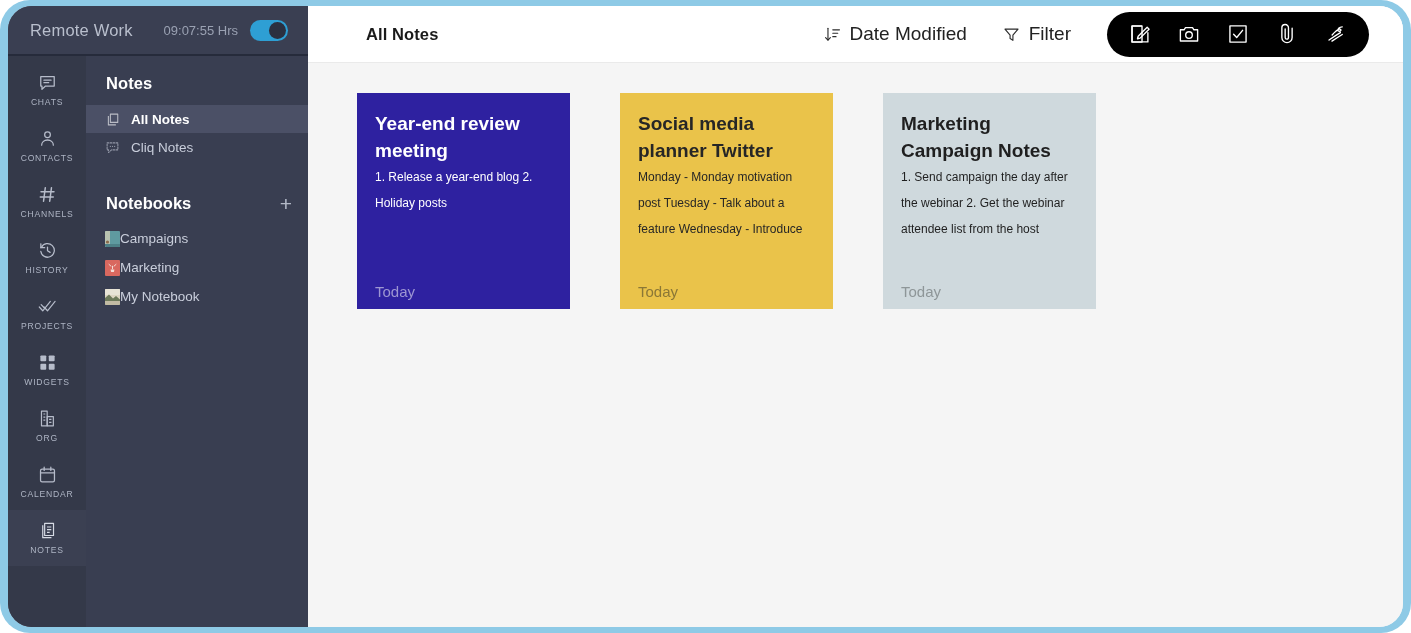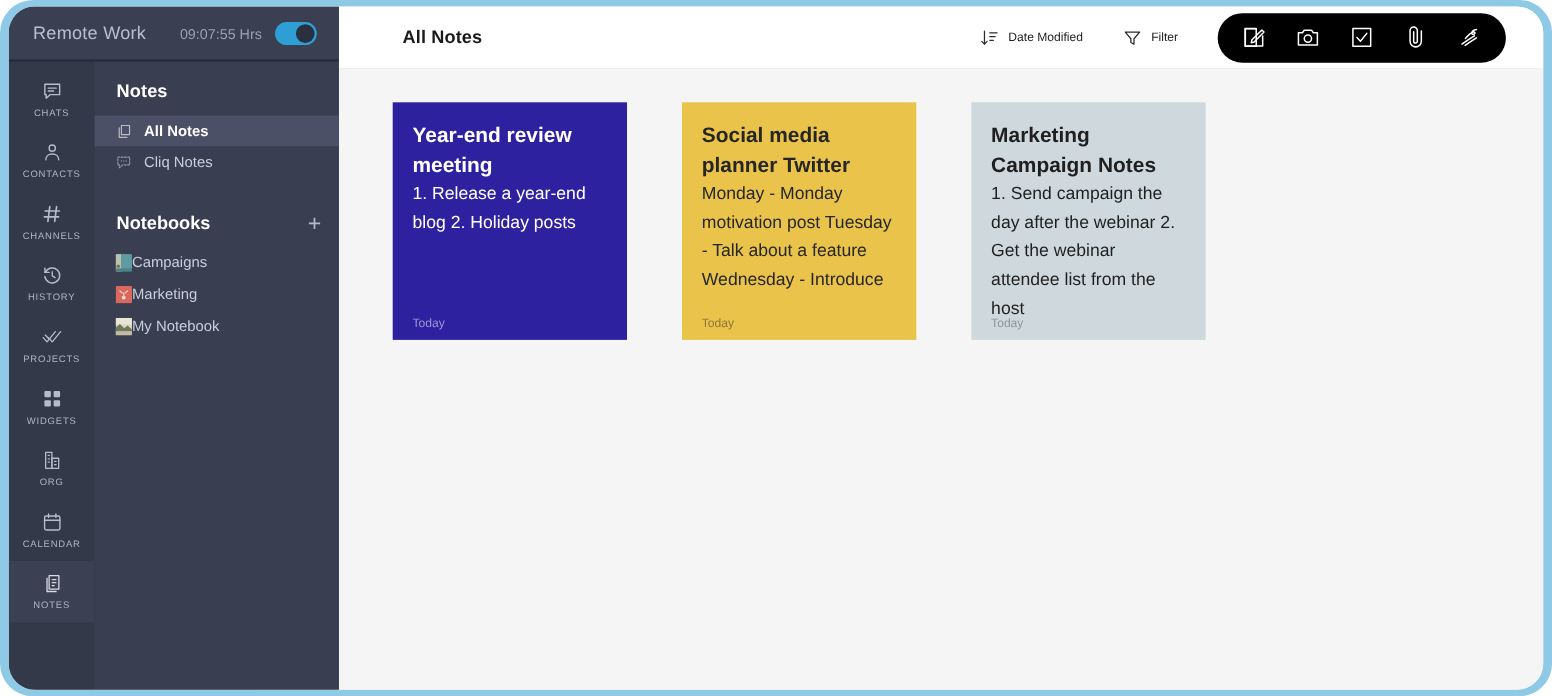--- a/index.html
+++ b/index.html
@@ -209,21 +209,21 @@
     color: #1a1a1a;
     flex: 1;
     letter-spacing: .1px;
   }
   .tool-btn {
     display: flex;
     align-items: center;
     gap: 9px;
     cursor: pointer;
     color: #222222;
-    font-size: 11px;
+    font-size: 19px;
     margin-right: 36px;
     white-space: nowrap;
   }
   .tool-btn .t-ico { width: 17px; height: 17px; display:block; }
   .tool-btn .t-ico svg { width: 17px; height: 17px; display:block; }
 
   .pill {
     background: #000000;
     border-radius: 23px;
     height: 45px;
@@ -259,29 +259,29 @@
     cursor: pointer;
     padding: 17px 18px 0 18px;
   }
   .note-card h4 {
     font-size: 19px;
     font-weight: 700;
     line-height: 27px;
     margin-bottom: 0;
   }
   .note-card p {
-    font-size: 16px;
+    font-size: 12px;
     line-height: 26px;
     font-weight: 400;
   }
   .note-date {
     position: absolute;
     left: 18px;
     bottom: 9px;
-    font-size: 11px;
+    font-size: 15px;
   }
   .card-purple { background: #2e21a0; }
   .card-purple h4, .card-purple p { color: #ffffff; }
   .card-purple .note-date { color: #9d96d2; }
   .card-yellow { background: #eac34a; }
   .card-yellow h4, .card-yellow p { color: #262626; }
   .card-yellow .note-date { color: #8b7736; }
   .card-gray { background: #cfd9dd; }
   .card-gray h4, .card-gray p { color: #1f1f1f; }
   .card-gray .note-date { color: #8e9698; }

